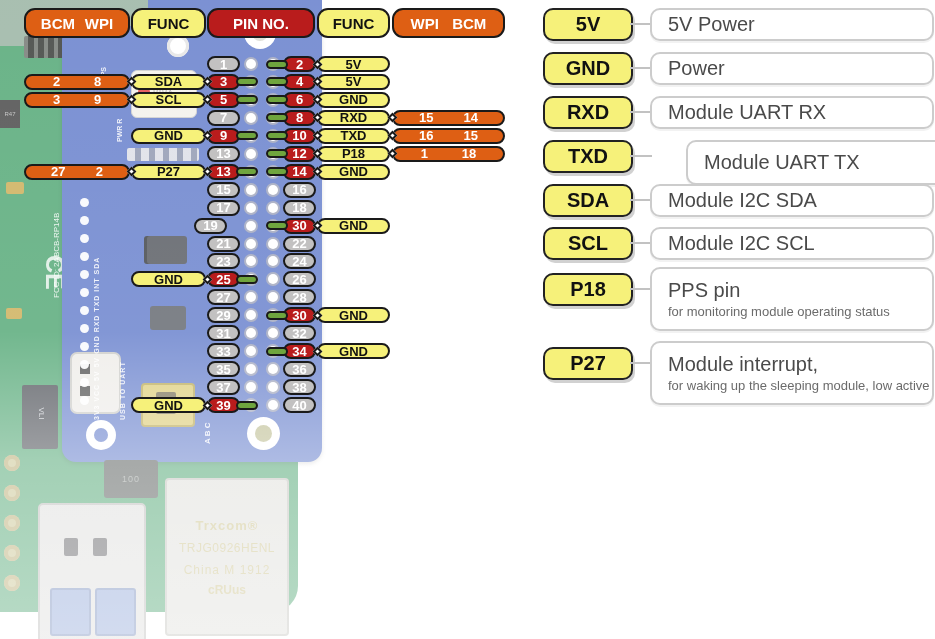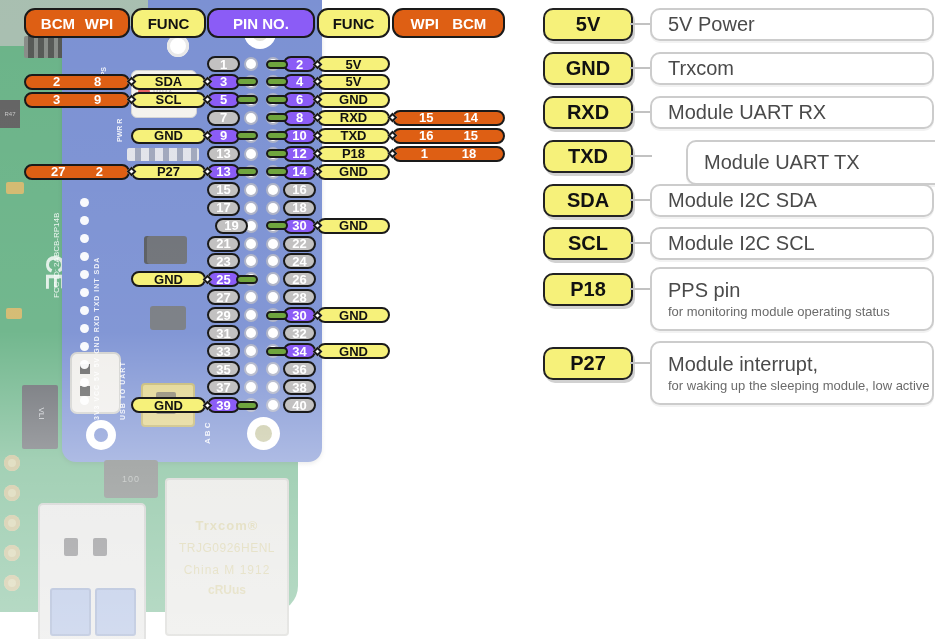--- a/index.html
+++ b/index.html
@@ -68,21 +68,21 @@
   .lhole{position:absolute;width:9px;height:9px;border-radius:50%;background:#ffffff;opacity:.95;}
 
   
   #diagram{position:absolute;inset:0;z-index:10;}
   .chip{position:absolute;height:16px;border:2px solid #1a1a1a;border-radius:8px;
         display:flex;align-items:center;justify-content:center;
         font-size:13px;font-weight:700;line-height:1;box-sizing:border-box;}
   .chip.hdr{height:30px;border-radius:11px;font-size:15px;}
   .c-orange{background:#de5f14;color:#ffffff;}
   .c-yellow{background:#f6f17a;color:#111111;}
-  .c-green{background:#8b5cf6;color:#ffffff;}
+  .c-green{background:#b91c1c;color:#ffffff;}
   .c-gray{background:#c2c1c1;color:#ffffff;}
   .pair{justify-content:space-around;padding:0 10px;}
   .diamond{position:absolute;width:7px;height:7px;background:#ffffff;border:2px solid #1a1a1a;transform:rotate(45deg);box-sizing:border-box;}
   .leg{position:absolute;height:9px;background:#6fa53e;border:2px solid #1a1a1a;border-radius:5px;box-sizing:border-box;}
 
   
   #legend{position:absolute;inset:0;z-index:10;}
   .lg-chip{position:absolute;left:543px;width:90px;height:33px;background:#f6f17a;border:2px solid #222222;border-radius:10px;
            display:flex;align-items:center;justify-content:center;font-size:20px;font-weight:700;color:#111111;
            box-shadow:2px 3px 0 rgba(0,0,0,.18);box-sizing:border-box;}
@@ -307,21 +307,21 @@
         <div class="chip c-yellow" style="left: 317px; top: 163.7px; width: 73px;">GND</div>
         <div class="leg" style="left: 236px; top: 167.2px; width: 22px;"></div>
         <div class="leg" style="left: 266px; top: 167.2px; width: 22px;"></div>
         <div class="diamond" style="left: 127.5px; top: 168.2px;"></div>
         <div class="diamond" style="left: 203.5px; top: 168.2px;"></div>
         <div class="diamond" style="left: 313.5px; top: 168.2px;"></div>
         <div class="chip c-gray" style="left: 207px; top: 181.65px; width: 33px;">15</div>
         <div class="chip c-gray" style="left: 283px; top: 181.65px; width: 33px;">16</div>
         <div class="chip c-gray" style="left: 207px; top: 199.6px; width: 33px;">17</div>
         <div class="chip c-gray" style="left: 283px; top: 199.6px; width: 33px;">18</div>
-        <div class="chip c-gray" style="left: 215px; top: 217.55px; width: 33px;">19</div>
+        <div class="chip c-gray" style="left: 194px; top: 217.55px; width: 33px;">19</div>
         <div class="chip c-green" style="left: 283px; top: 217.55px; width: 33px;">30</div>
         <div class="chip c-yellow" style="left: 317px; top: 217.55px; width: 73px;">GND</div>
         <div class="leg" style="left: 266px; top: 221.05px; width: 22px;"></div>
         <div class="diamond" style="left: 313.5px; top: 222.05px;"></div>
         <div class="chip c-gray" style="left: 207px; top: 235.5px; width: 33px;">21</div>
         <div class="chip c-gray" style="left: 283px; top: 235.5px; width: 33px;">22</div>
         <div class="chip c-gray" style="left: 207px; top: 253.45px; width: 33px;">23</div>
         <div class="chip c-gray" style="left: 283px; top: 253.45px; width: 33px;">24</div>
         <div class="chip c-yellow" style="left: 131px; top: 271.4px; width: 75px;">GND</div>
         <div class="chip c-green" style="left: 207px; top: 271.4px; width: 33px;">25</div>
@@ -362,21 +362,21 @@
   <div class="lg-box simple" style="top: 8px; height: 33px;">
     <div class="main">5V Power</div>
 
   </div>
 
   <div class="lg-chip" style="top: 52px;">
         <span>GND</span>
       </div>
   <div class="lg-line" style="top: 67px;"></div>
   <div class="lg-box simple" style="top: 52px; height: 33px;">
-    <div class="main">Trxcom</div>
+    <div class="main">Power</div>
 
   </div>
 
   <div class="lg-chip" style="top: 96px;">
         <span>RXD</span>
       </div>
   <div class="lg-line" style="top: 111px;"></div>
   <div class="lg-box simple" style="top: 96px; height: 33px;">
     <div class="main">Module UART RX</div>
 

